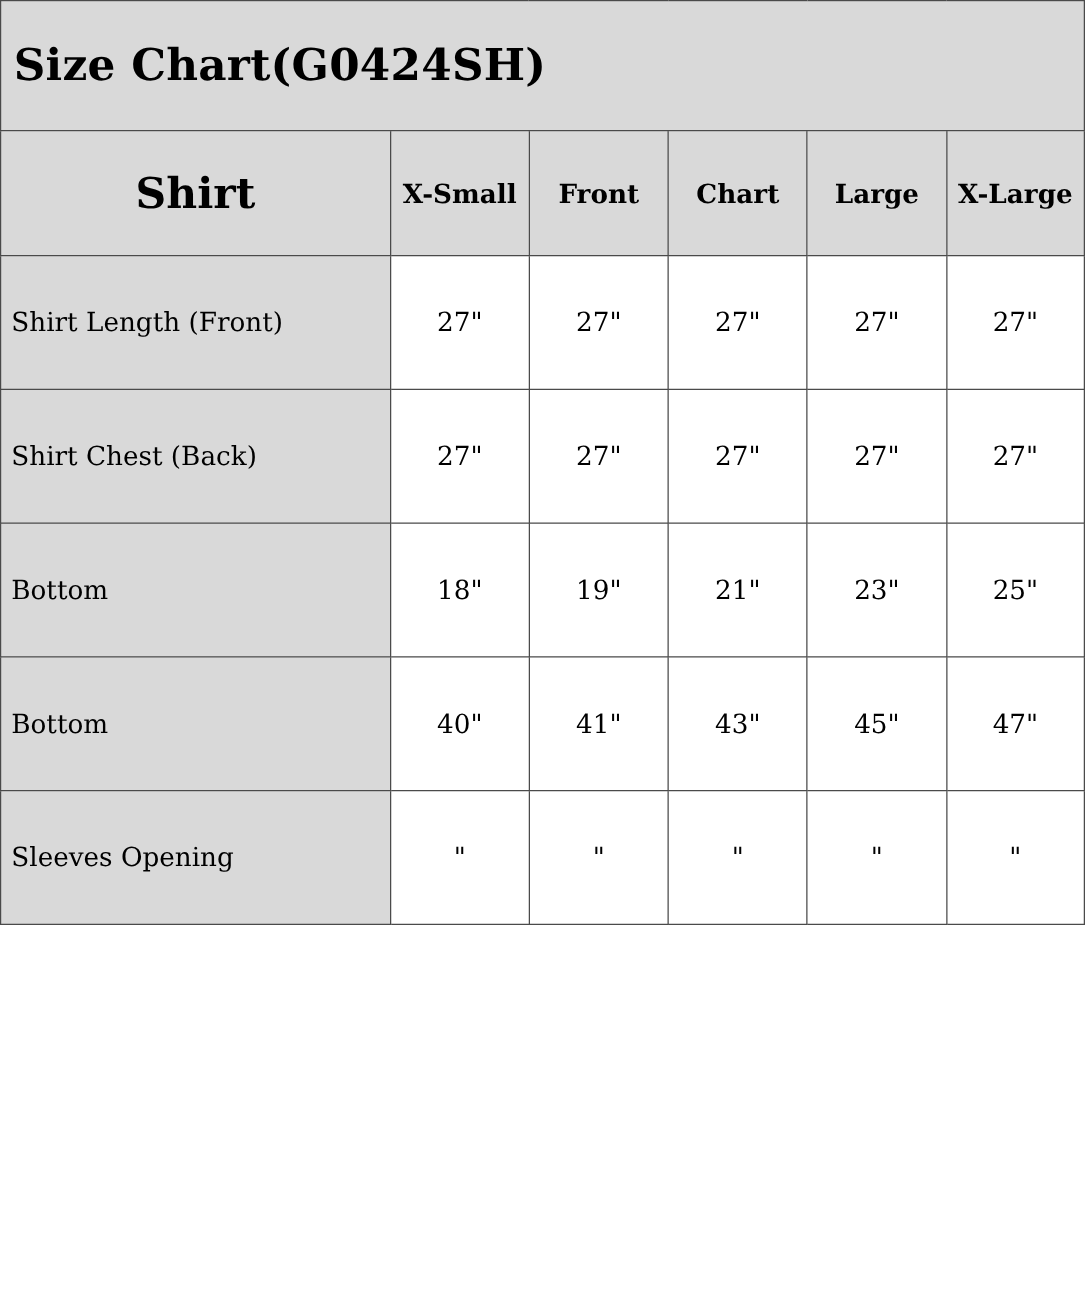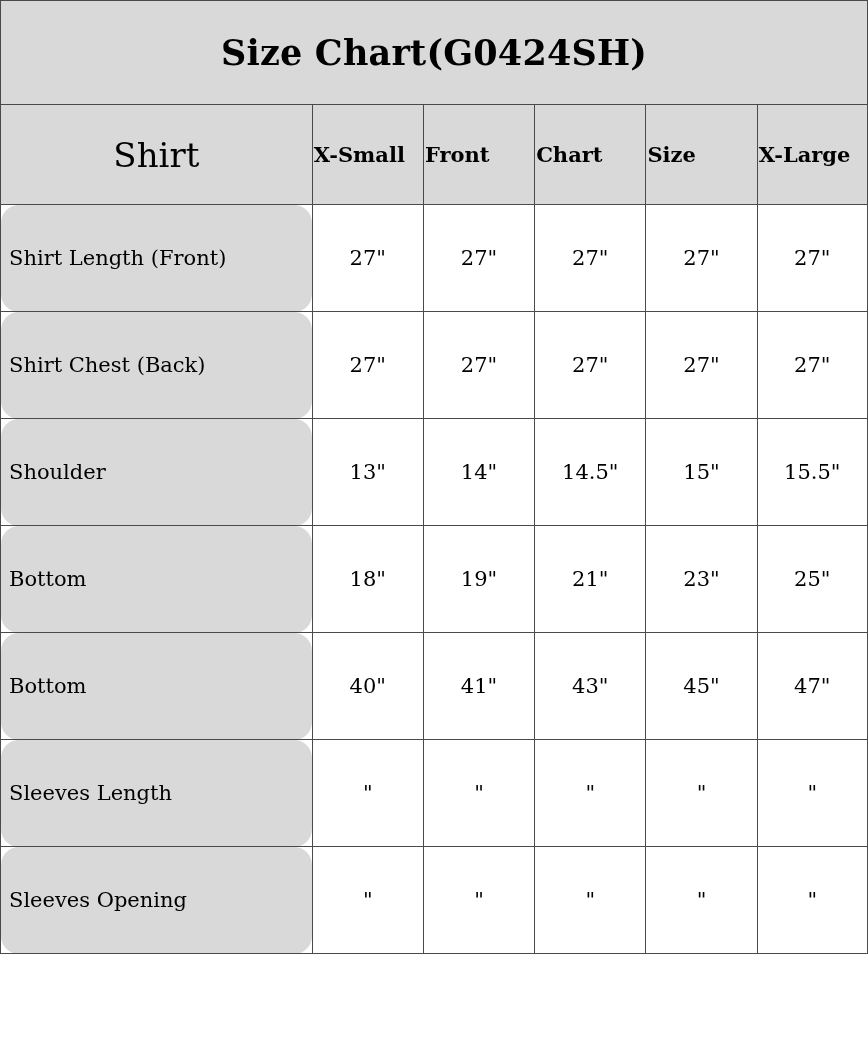--- a/index.html
+++ b/index.html
@@ -24,50 +24,49 @@
     table-layout: fixed;
   }
   table.size-chart td,
   table.size-chart th {
     border: 1px solid #4a4a4a;
     box-sizing: border-box;
   }
   
   .title-cell {
     background: #d9d9d9;
-    text-align: center;
     font-size: 35px;
     font-weight: bold;
     height: 104px;
     padding: 16px 10px;
     letter-spacing: 0.2px;
   }
   
   .hdr-row td {
     background: #d9d9d9;
     height: 100px;
     vertical-align: middle;
   }
   .hdr-label {
     text-align: center;
     font-size: 34px;
-    font-weight: normal;
+    font-weight: bold;
   }
   .hdr-size {
+    text-align: center;
     font-size: 21px;
     font-weight: bold;
   }
   
   .row-label {
     background: #d9d9d9;
     font-size: 21px;
     padding-left: 8px;
     text-align: left;
     vertical-align: middle;
-    border-radius: 18px;
   }
   .row-val {
     background: #ffffff;
     font-size: 21px;
     text-align: center;
     vertical-align: middle;
   }
   tbody tr.data-row td {
     height: 107px;
   }
@@ -91,21 +90,21 @@
     </colgroup>
     <tbody>
       <tr>
         <td class="title-cell" colspan="6">Size Chart(G0424SH)</td>
       </tr>
       <tr class="hdr-row">
         <td class="hdr-label">Shirt</td>
         <td class="hdr-size">X-Small</td>
         <td class="hdr-size">Front</td>
         <td class="hdr-size">Chart</td>
-        <td class="hdr-size">Size</td>
+        <td class="hdr-size">Large</td>
         <td class="hdr-size">X-Large</td>
       </tr>
 
       <tr class="data-row">
         <td class="row-label">Shirt Length (Front)</td>
         <td class="row-val">27"</td>
         <td class="row-val">27"</td>
         <td class="row-val">27"</td>
         <td class="row-val">27"</td>
         <td class="row-val">27"</td>
@@ -113,56 +112,40 @@
 
       <tr class="data-row">
         <td class="row-label">Shirt Chest (Back)</td>
         <td class="row-val">27"</td>
         <td class="row-val">27"</td>
         <td class="row-val">27"</td>
         <td class="row-val">27"</td>
         <td class="row-val">27"</td>
       </tr>
 
-      <tr class="data-row">
-        <td class="row-label">Shoulder</td>
-        <td class="row-val">13"</td>
-        <td class="row-val">14"</td>
-        <td class="row-val">14.5"</td>
-        <td class="row-val">15"</td>
-        <td class="row-val">15.5"</td>
-      </tr>
 
       <tr class="data-row">
         <td class="row-label">Bottom</td>
         <td class="row-val">18"</td>
         <td class="row-val">19"</td>
         <td class="row-val">21"</td>
         <td class="row-val">23"</td>
         <td class="row-val">25"</td>
       </tr>
 
 
       <tr class="data-row">
         <td class="row-label">Bottom</td>
         <td class="row-val">40"</td>
         <td class="row-val">41"</td>
         <td class="row-val">43"</td>
         <td class="row-val">45"</td>
         <td class="row-val">47"</td>
       </tr>
 
-      <tr class="data-row">
-        <td class="row-label">Sleeves Length</td>
-        <td class="row-val">"</td>
-        <td class="row-val">"</td>
-        <td class="row-val">"</td>
-        <td class="row-val">"</td>
-        <td class="row-val">"</td>
-      </tr>
 
       <tr class="data-row">
         <td class="row-label">Sleeves Opening</td>
         <td class="row-val">"</td>
         <td class="row-val">"</td>
         <td class="row-val">"</td>
         <td class="row-val">"</td>
         <td class="row-val">"</td>
       </tr>
     </tbody>

